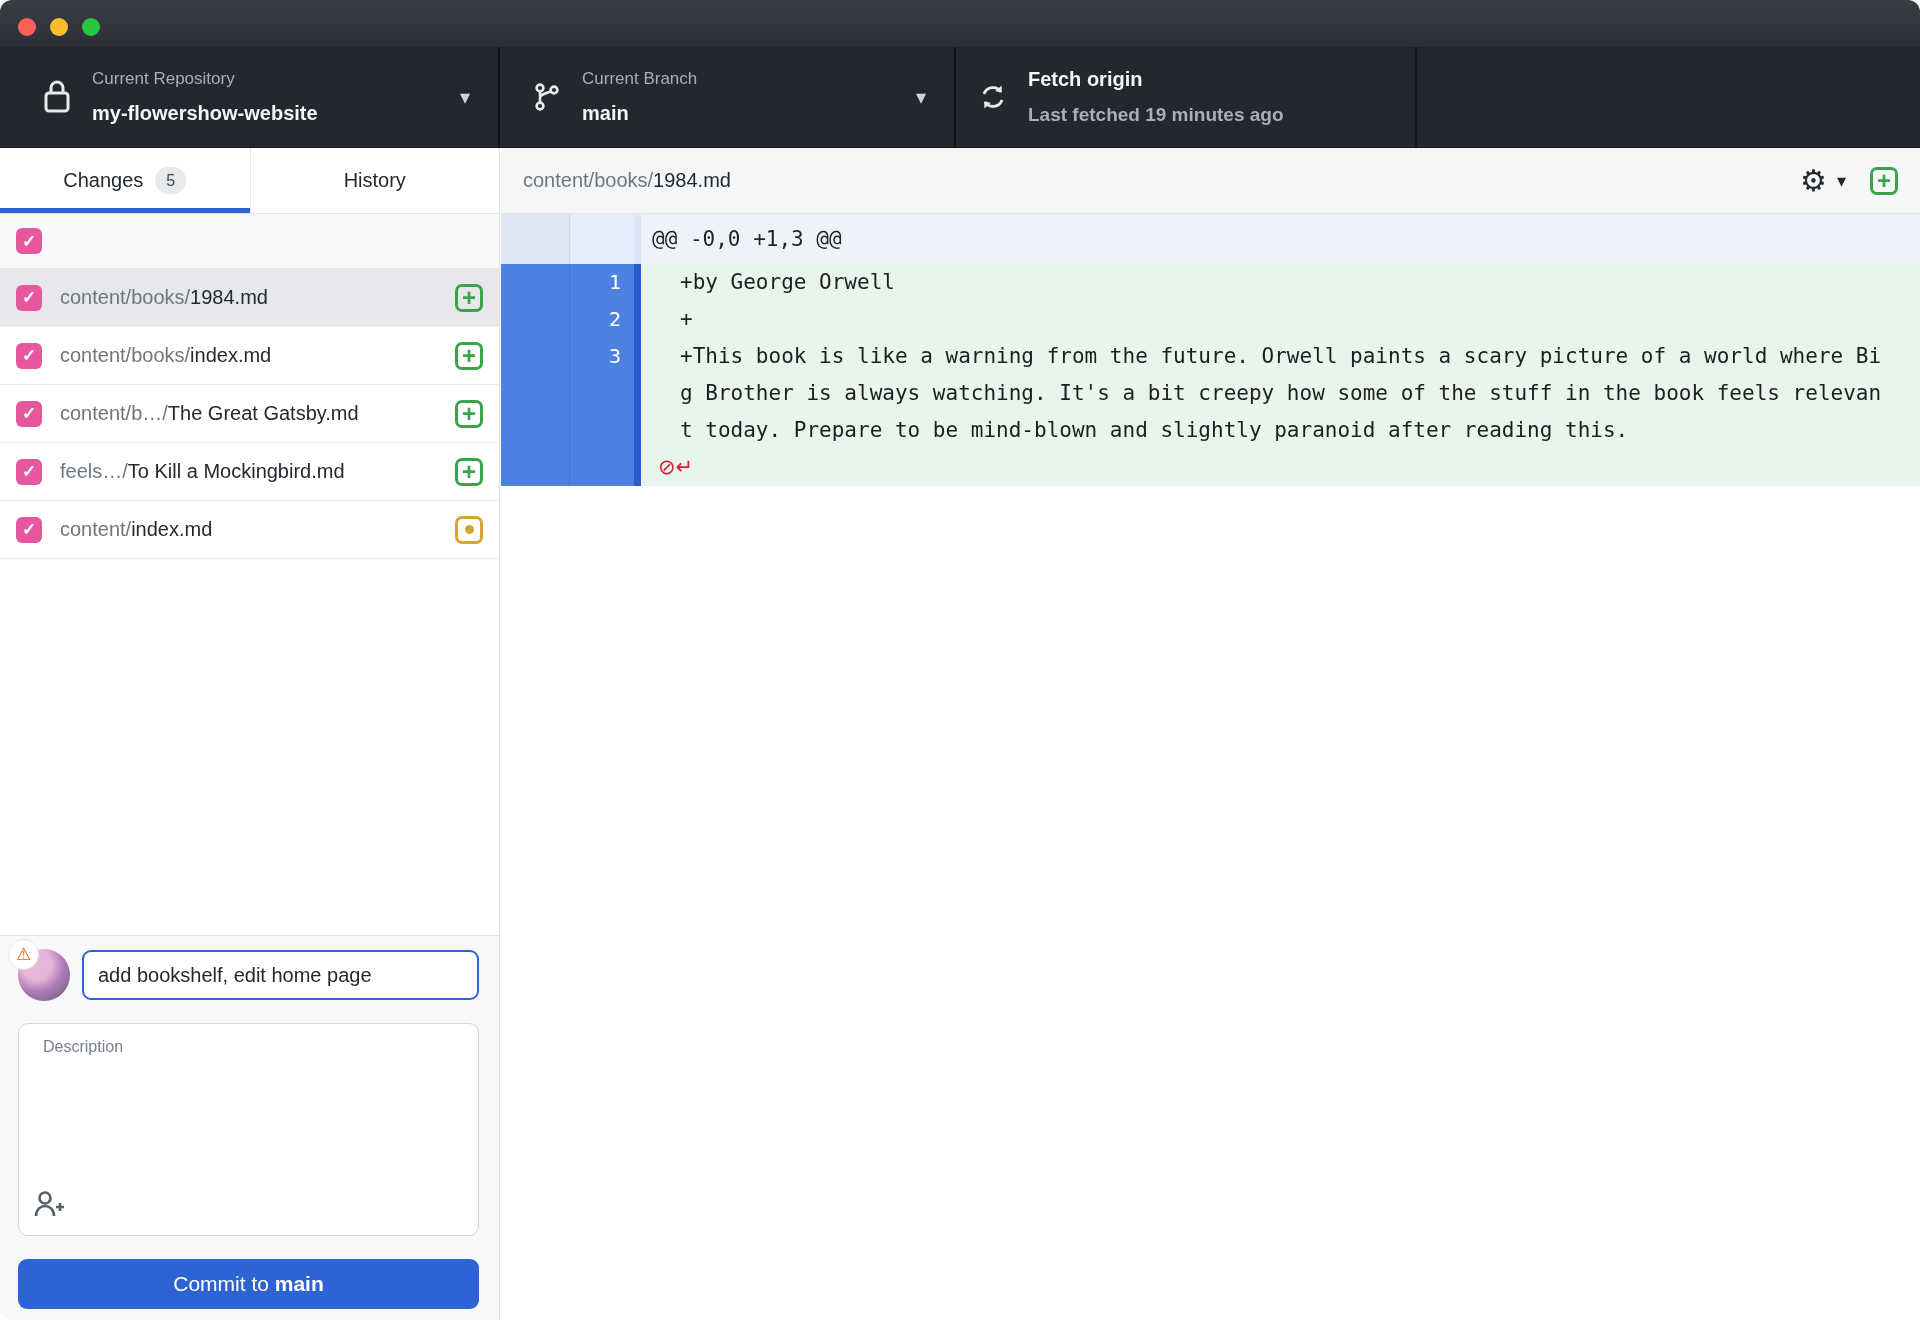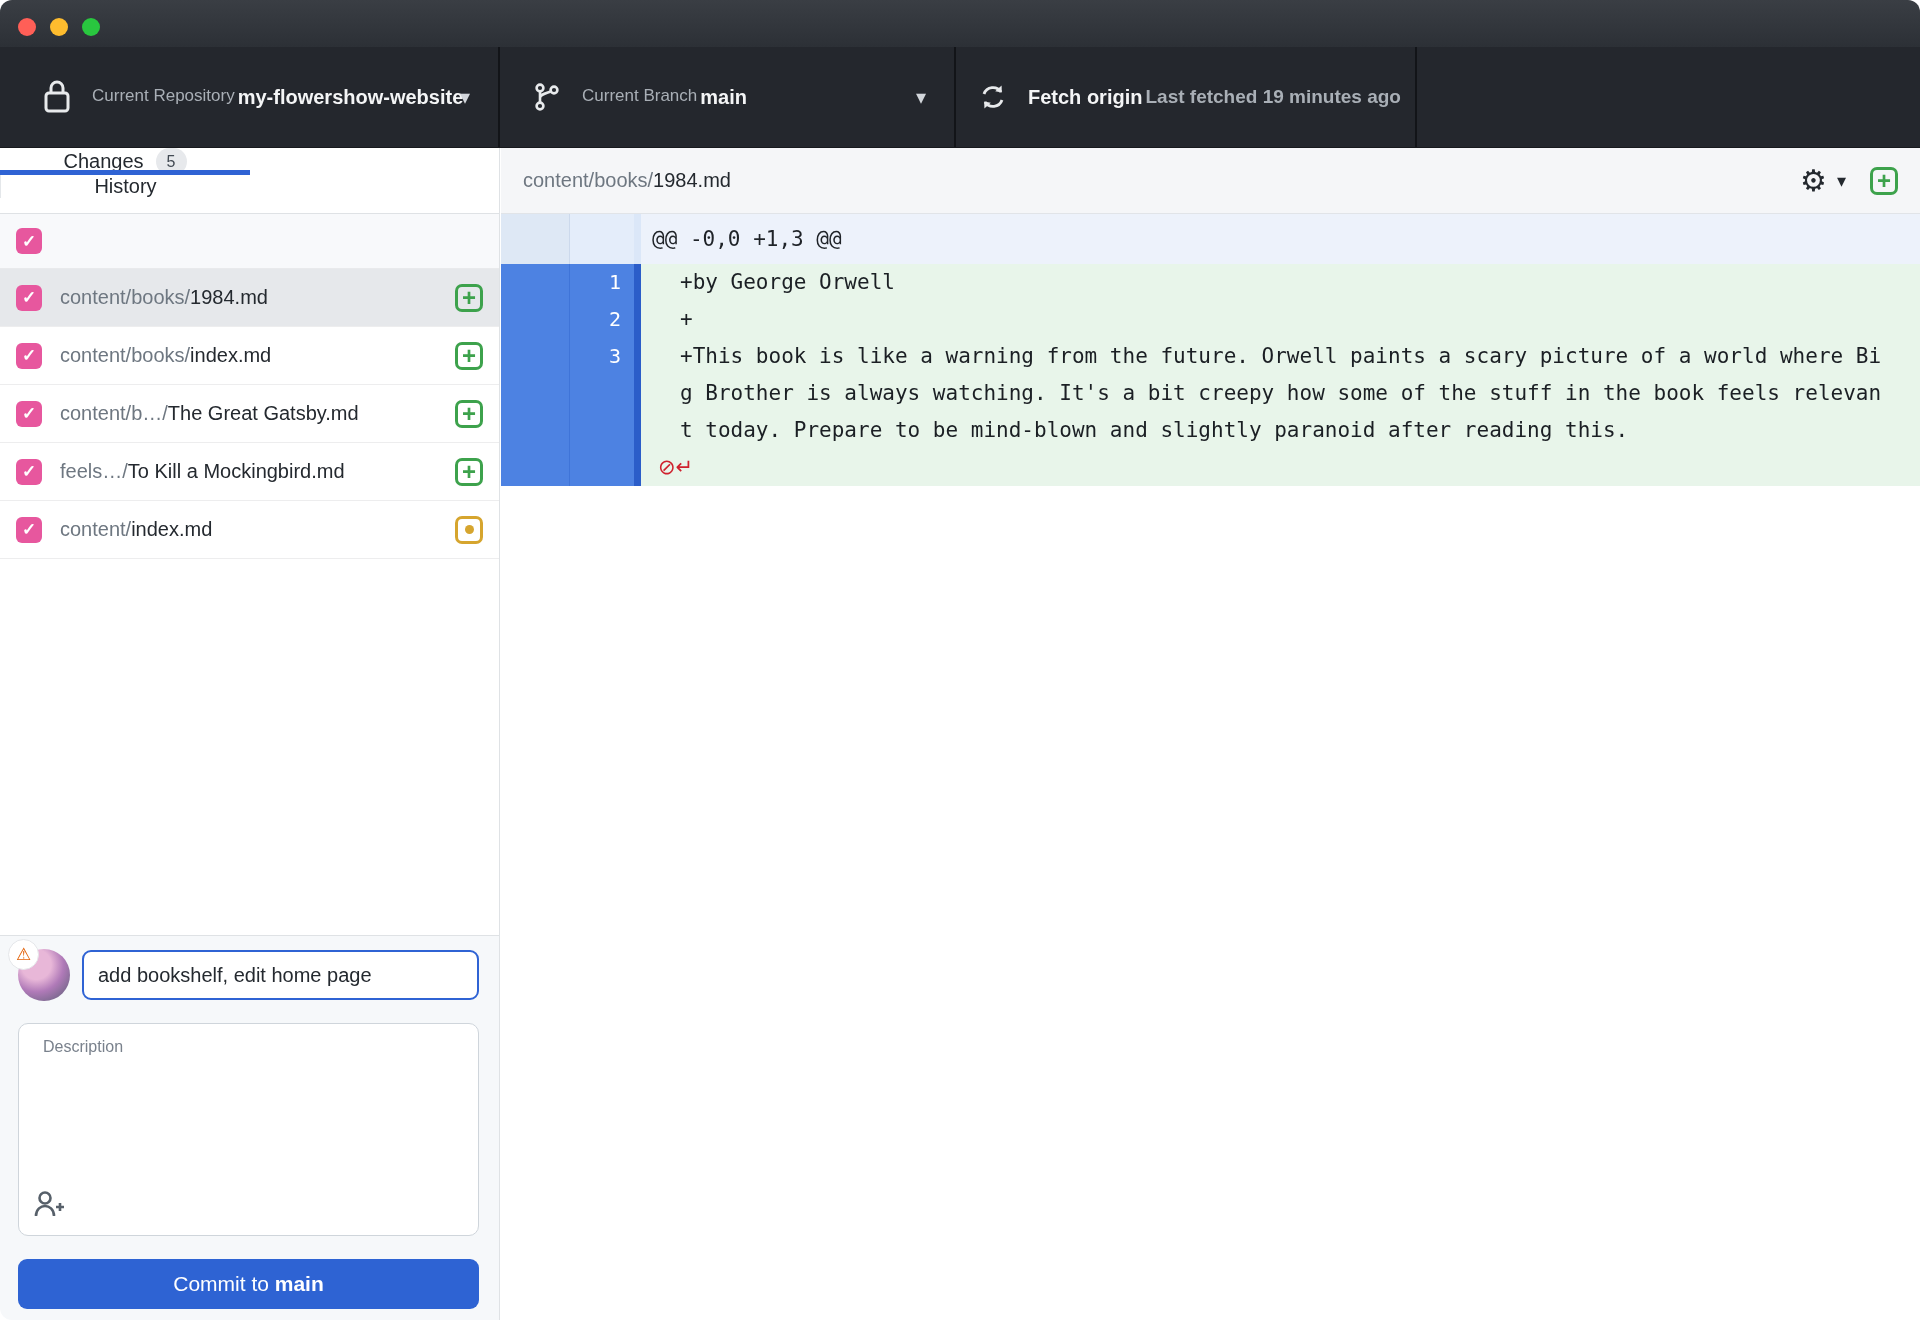--- a/index.html
+++ b/index.html
@@ -18,34 +18,34 @@
   
   .toolbar { position:absolute; top:47px; left:0; width:1920px; height:101px;
              background:#24272d; display:flex; border-bottom:1px solid #17191d; }
   .tb-section { height:100%; border-right:2px solid #121418; display:flex; align-items:center;
                 cursor:pointer; position:relative; }
   .tb-repo { width:500px; padding-left:40px; }
   .tb-branch { width:456px; padding-left:30px; }
   .tb-fetch { width:461px; padding-left:20px; }
   .tb-rest { flex:1; border-right:none; }
   .tb-icon { width:34px; display:flex; justify-content:center; margin-right:18px; flex:none; }
-  .tb-texts { display:flex; gap:3px; }
+  .tb-texts { display:flex; flex-direction:column; gap:13px; }
   .tb-label { font-size:17px; color:#a9afb6; }
   .tb-value { font-size:20px; font-weight:700; color:#f4f5f6; }
   .tb-sub   { font-size:19px; color:#a9afb6;font-weight:bold; }
   .tb-caret { position:absolute; right:28px; top:50%; transform:translateY(-50%);
               color:#d2d6db; font-size:20px; }
 
   
   .main { position:absolute; top:148px; left:0; width:1920px; bottom:0; }
   .sidebar { position:absolute; left:0; top:0; width:500px; bottom:0; background:#ffffff;
              border-right:1px solid #dfe2e5; }
 
   
-  .tabbar { position:relative; height:66px; border-bottom:1px solid #dfe2e5; display:flex;flex-direction:column; }
+  .tabbar { position:relative; height:66px; border-bottom:1px solid #dfe2e5; display:flex; }
   .tab { width:250px; display:flex; align-items:center; justify-content:center; gap:12px;
          font-size:20px; color:#24292f; cursor:pointer; position:relative; }
   .tab + .tab { border-left:1px solid #e4e7ea; }
   .tab-underline { position:absolute; left:0; bottom:0; width:250px; height:5px;
                    background:var(--accent-blue,#2f63d4); }
   .badge { background:#e7e9ec; color:#424a53; font-size:16px; min-width:31px; height:27px;
            border-radius:14px; display:flex; align-items:center; justify-content:center; padding:0 9px; }
 
   
   .list-header { height:55px; background:#f8f9fb; border-bottom:1px solid #e9eaec;

